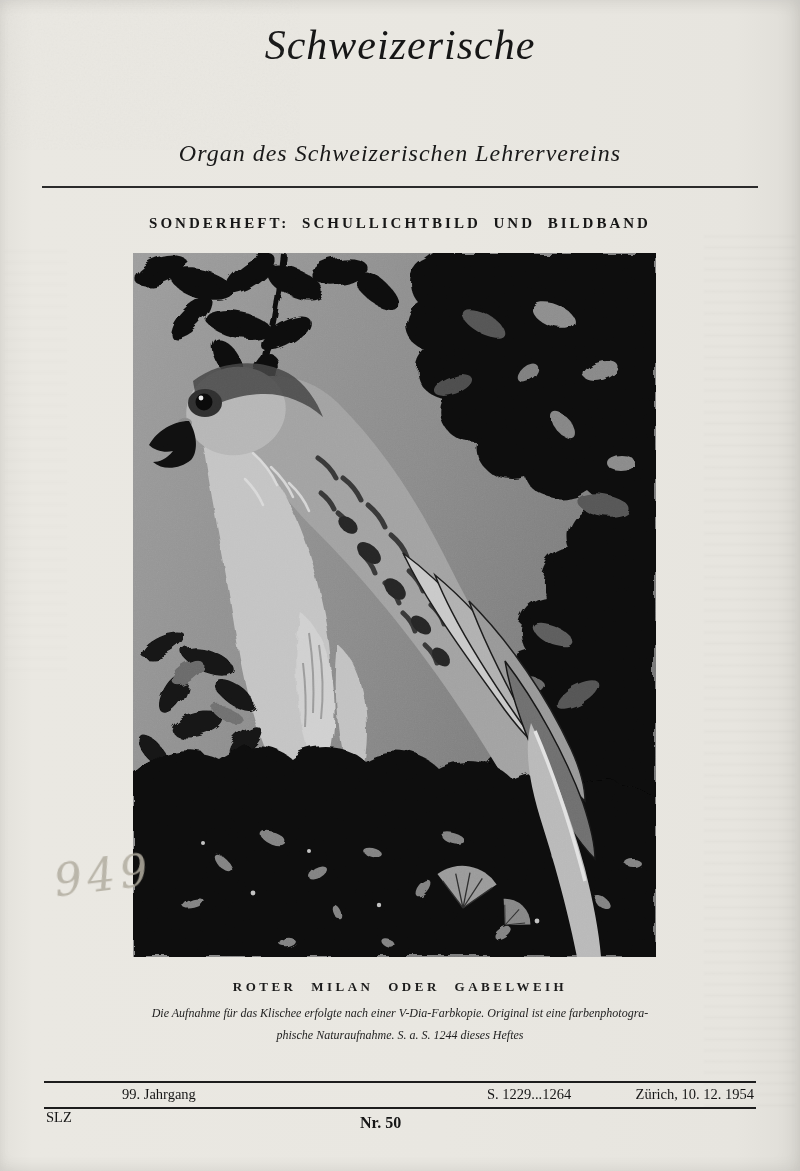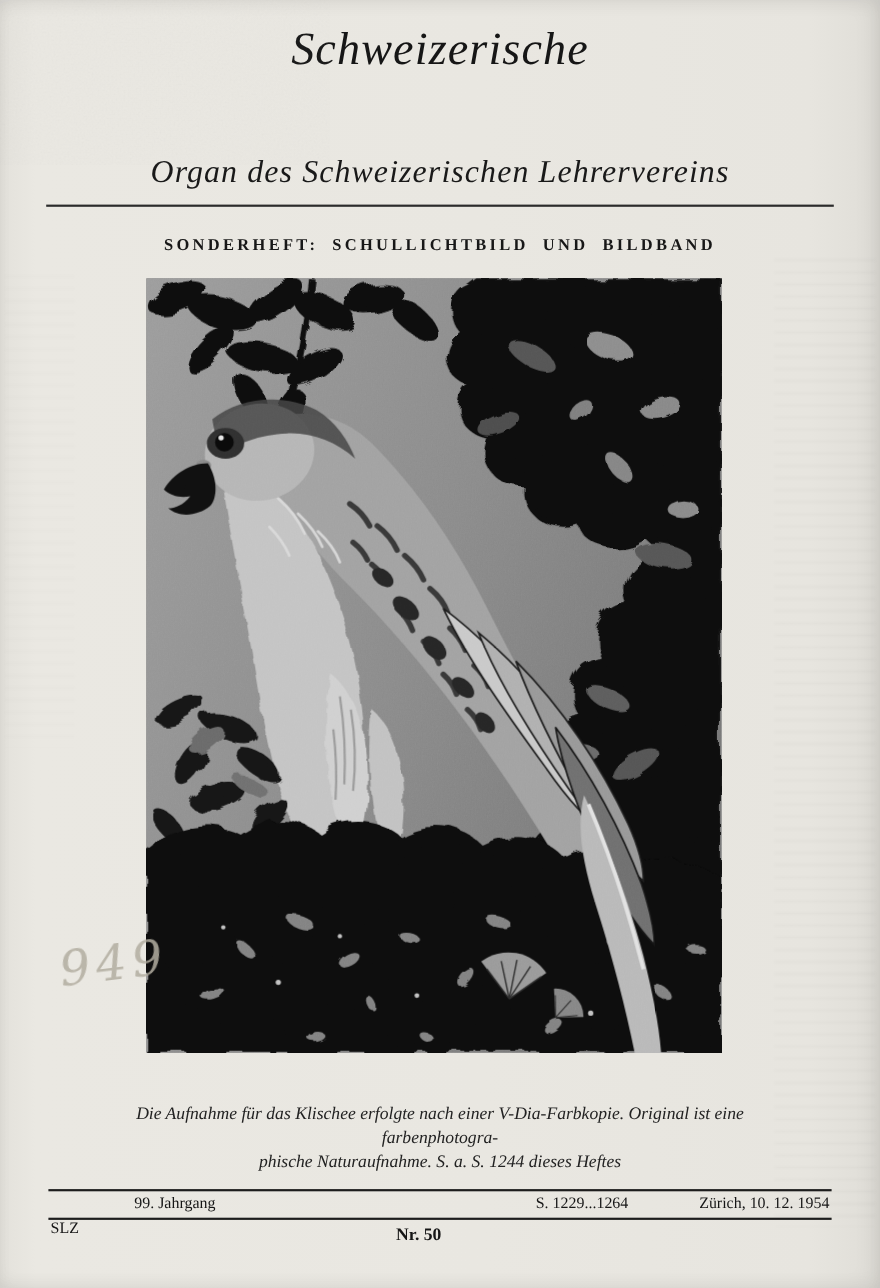--- a/index.html
+++ b/index.html
@@ -29,21 +29,21 @@
     text-align:center;font-style:italic;font-size:42px;line-height:1.1;
     letter-spacing:1px;color:#161616;
   }
   .title{
     position:absolute;top:62px;left:0;width:100%;
     text-align:center;font-size:84px;line-height:1.0;font-weight:400;
     letter-spacing:1px;white-space:nowrap;color:#121212;margin:0;
   }
   .subtitle{
     position:absolute;top:140px;left:0;width:100%;
-    text-align:center;font-style:italic;font-size:29px;letter-spacing:1px;color:#191919;
+    text-align:center;font-style:italic;font-size:24px;letter-spacing:1px;color:#191919;
   }
   .masthead-rule{
     position:absolute;top:186px;left:42px;width:716px;height:2px;
     background:#2b2b2b;border:none;margin:0;
   }
   .banner{
     position:absolute;top:215px;left:0;width:100%;
     text-align:center;font-weight:700;font-size:15px;
     letter-spacing:3px;word-spacing:6px;color:#171717;
   }
@@ -52,21 +52,21 @@
     background:#808080;
   }
   .photo svg{display:block;width:523px;height:704px;}
   .caption-title{
     position:absolute;top:979px;left:0;width:100%;
     text-align:center;font-weight:700;font-size:13px;
     letter-spacing:3.5px;word-spacing:8px;color:#1c1c1c;
   }
   .caption-text{
     position:absolute;top:1002px;left:100px;width:600px;
-    text-align:center;font-style:italic;font-size:16px;line-height:22px;color:#222;
+    text-align:center;font-style:italic;font-size:12px;line-height:22px;color:#222;
   }
   .handwritten{
     position:absolute;left:48px;top:840px;width:120px;height:72px;
     transform:rotate(-7deg);pointer-events:none;
   }
   .handwritten text{
     font-family:"DejaVu Serif", serif;font-style:italic;
     font-size:44px;fill:#b2ada0;letter-spacing:5px;opacity:.85;
   }
   .footer-rule{position:absolute;left:44px;width:712px;height:2px;background:#1d1d1d;border:none;margin:0;}
@@ -275,20 +275,21 @@
       </g>
 
       <rect width="523" height="704" filter="url(#grainF)" opacity="0.10" style="mix-blend-mode:overlay"></rect>
     </svg>
   </figure>
 
   <svg class="handwritten" viewBox="0 0 120 72" xmlns="http://www.w3.org/2000/svg">
     <text x="6" y="50">949</text>
   </svg>
 
+  <div class="caption-title">ROTER MILAN ODER GABELWEIH</div>
   <div class="caption-text">
     <span>Die Aufnahme für das Klischee erfolgte nach einer V-Dia-Farbkopie. Original ist eine farbenphotogra-</span><br>
     <span>phische Naturaufnahme. S. a. S. 1244 dieses Heftes</span>
   </div>
 
   <hr class="footer-rule top">
   <span class="footer-text ft-abbr">SLZ</span>
   <span class="footer-text ft-volume">99. Jahrgang</span>
   <span class="footer-text ft-issue">Nr. 50</span>
   <span class="footer-text ft-pages">S. 1229...1264</span>

